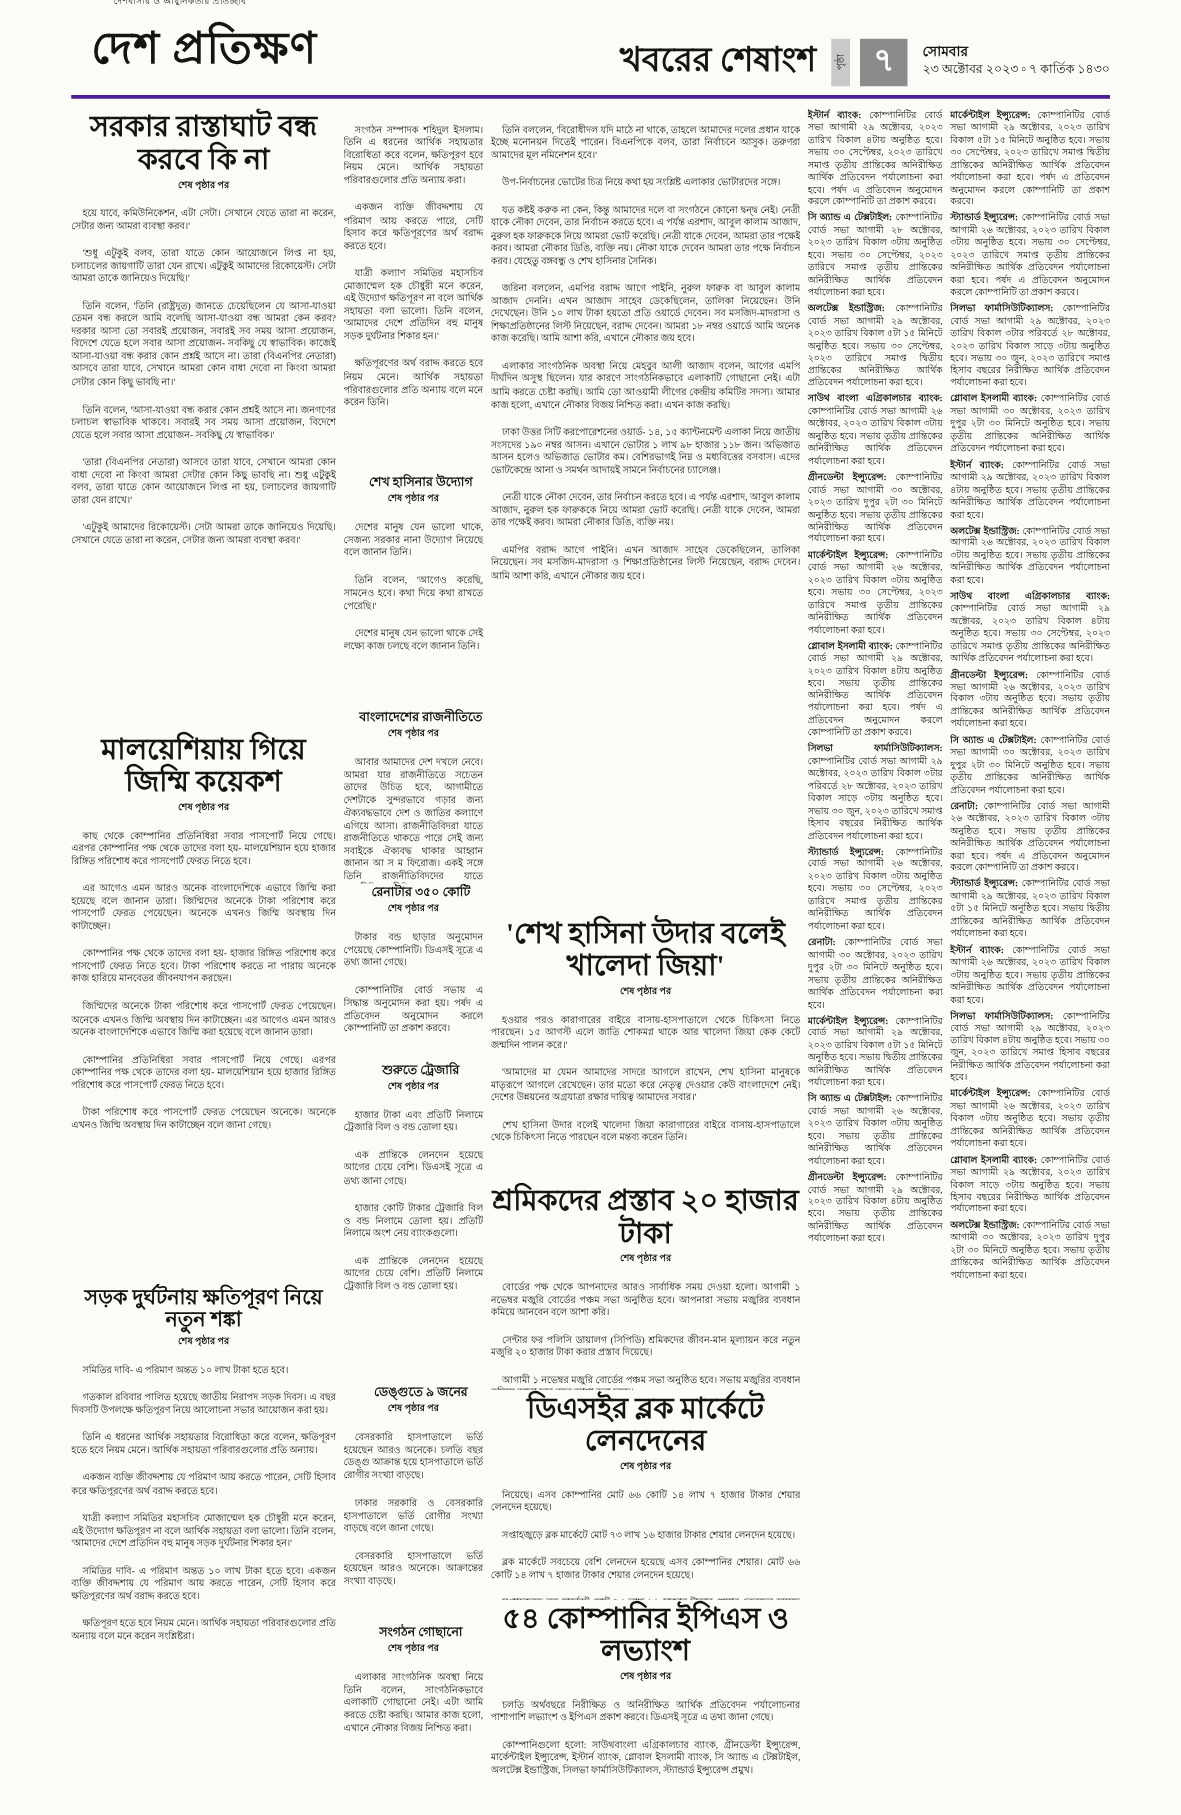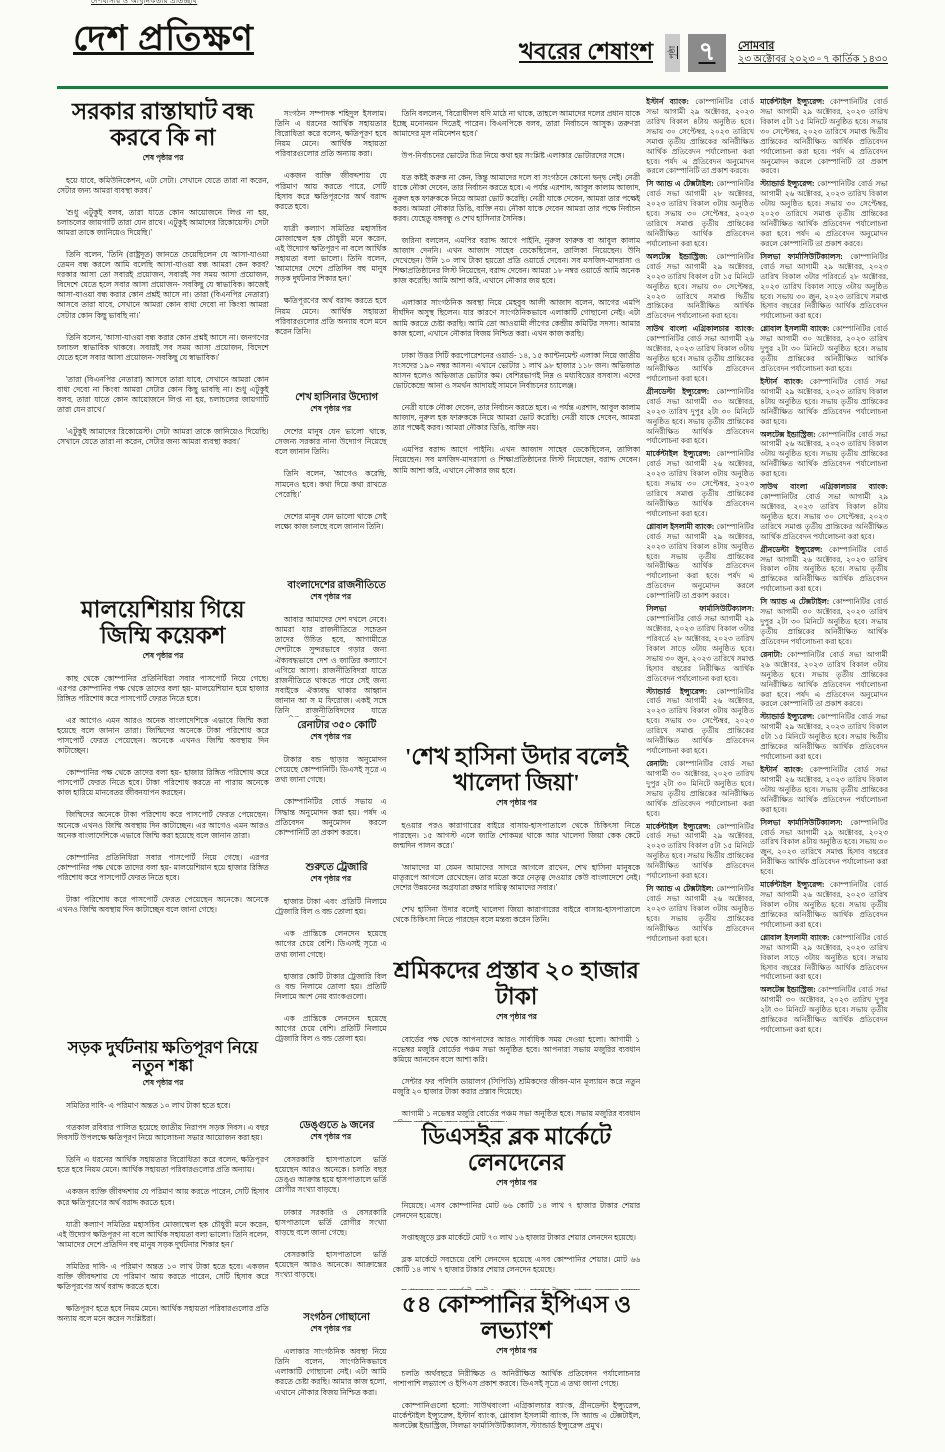--- a/index.html
+++ b/index.html
@@ -1,27 +1,27 @@
 <!DOCTYPE html>
 <html lang="bn"><head>
 <meta charset="utf-8">
 <style>
   html,body{margin:0;padding:0;}
   body{width:945px;height:1452px;background:#fbfbf8;color:#151413;
        font-family:"Liberation Serif","DejaVu Serif",serif;overflow:hidden;}
   .page{width:945px;height:1452px;position:relative;box-sizing:border-box;padding:14px 57px 0 57px;}
   
   .hdr{display:flex;justify-content:space-between;align-items:flex-end;
-       border-bottom:3px solid #15803d;padding-bottom:14px;height:58px;text-decoration:underline;}
+       border-bottom:3px solid #4c1d95;padding-bottom:4px;height:58px;}
   .mast{line-height:1;}
   .tagline{font-size:7px;letter-spacing:.5px;color:#222;margin:0 0 2px 34px;}
   .mastname{font-size:35px;font-weight:bold;letter-spacing:1px;margin:16px;
             font-family:"Liberation Serif",serif;}
   .hdr-right{display:flex;align-items:center;gap:8px;}
-  .section-title{font-size:23px;font-weight:bold;margin:0 4px 0 0;}
+  .section-title{font-size:27px;font-weight:bold;margin:0 4px 0 0;}
   .pagelab{writing-mode:vertical-rl;transform:rotate(180deg);font-size:8px;
            background:#c9c9c9;color:#222;padding:2px 1px;height:34px;text-align:center;}
   .pagebox{width:38px;height:38px;background:#8b8b8b;color:#fff;font-size:26px;font-weight:bold;
            display:flex;align-items:center;justify-content:center;}
   .daydate{font-size:10px;line-height:1.25;padding-left:4px;}
   .daydate .day{font-weight:bold;font-size:11px;}
   
   .cols{display:flex;gap:6px;margin-top:8px;height:1358px;overflow:hidden;}
   .col{overflow:hidden;}
   .art{overflow:hidden;box-sizing:border-box;padding-bottom:4px;}
@@ -243,20 +243,21 @@
         <p><b>সিলভা ফার্মাসিউটিক্যালস: </b><span>কোম্পানিটির বোর্ড সভা আগামী ২৯ অক্টোবর, ২০২৩ তারিখ বিকাল ৩টার পরিবর্তে ২৮ অক্টোবর, ২০২৩ তারিখ বিকাল সাড়ে ৩টায় অনুষ্ঠিত হবে। সভায় ৩০ জুন, ২০২৩ তারিখে সমাপ্ত হিসাব বছরের নিরীক্ষিত আর্থিক প্রতিবেদন পর্যালোচনা করা হবে।</span></p>
 
         <p><b>স্ট্যান্ডার্ড ইন্স্যুরেন্স: </b><span>কোম্পানিটির বোর্ড সভা আগামী ২৬ অক্টোবর, ২০২৩ তারিখ বিকাল ৩টায় অনুষ্ঠিত হবে। সভায় ৩০ সেপ্টেম্বর, ২০২৩ তারিখে সমাপ্ত তৃতীয় প্রান্তিকের অনিরীক্ষিত আর্থিক প্রতিবেদন পর্যালোচনা করা হবে।</span></p>
 
         <p><b>রেনাটা: </b><span>কোম্পানিটির বোর্ড সভা আগামী ৩০ অক্টোবর, ২০২৩ তারিখ দুপুর ২টা ৩০ মিনিটে অনুষ্ঠিত হবে। সভায় তৃতীয় প্রান্তিকের অনিরীক্ষিত আর্থিক প্রতিবেদন পর্যালোচনা করা হবে।</span></p>
 
         <p><b>মার্কেন্টাইল ইন্স্যুরেন্স: </b><span>কোম্পানিটির বোর্ড সভা আগামী ২৯ অক্টোবর, ২০২৩ তারিখ বিকাল ৫টা ১৫ মিনিটে অনুষ্ঠিত হবে। সভায় দ্বিতীয় প্রান্তিকের অনিরীক্ষিত আর্থিক প্রতিবেদন পর্যালোচনা করা হবে।</span></p>
 
         <p><b>সি অ্যান্ড এ টেক্সটাইল: </b><span>কোম্পানিটির বোর্ড সভা আগামী ২৬ অক্টোবর, ২০২৩ তারিখ বিকাল ৩টায় অনুষ্ঠিত হবে। সভায় তৃতীয় প্রান্তিকের অনিরীক্ষিত আর্থিক প্রতিবেদন পর্যালোচনা করা হবে।</span></p>
 
+        <p><b>গ্রীনডেল্টা ইন্স্যুরেন্স: </b><span>কোম্পানিটির বোর্ড সভা আগামী ২৯ অক্টোবর, ২০২৩ তারিখ বিকাল ৪টায় অনুষ্ঠিত হবে। সভায় তৃতীয় প্রান্তিকের অনিরীক্ষিত আর্থিক প্রতিবেদন পর্যালোচনা করা হবে।</span></p>
       </div>
 
     <div class="col ann" style="width:128px">
 
         <p><b>মার্কেন্টাইল ইন্স্যুরেন্স: </b><span>কোম্পানিটির বোর্ড সভা আগামী ২৯ অক্টোবর, ২০২৩ তারিখ বিকাল ৫টা ১৫ মিনিটে অনুষ্ঠিত হবে। সভায় ৩০ সেপ্টেম্বর, ২০২৩ তারিখে সমাপ্ত দ্বিতীয় প্রান্তিকের অনিরীক্ষিত আর্থিক প্রতিবেদন পর্যালোচনা করা হবে। পর্ষদ এ প্রতিবেদন অনুমোদন করলে কোম্পানিটি তা প্রকাশ করবে।</span></p>
 
         <p><b>স্ট্যান্ডার্ড ইন্স্যুরেন্স: </b><span>কোম্পানিটির বোর্ড সভা আগামী ২৬ অক্টোবর, ২০২৩ তারিখ বিকাল ৩টায় অনুষ্ঠিত হবে। সভায় ৩০ সেপ্টেম্বর, ২০২৩ তারিখে সমাপ্ত তৃতীয় প্রান্তিকের অনিরীক্ষিত আর্থিক প্রতিবেদন পর্যালোচনা করা হবে। পর্ষদ এ প্রতিবেদন অনুমোদন করলে কোম্পানিটি তা প্রকাশ করবে।</span></p>
 
         <p><b>সিলভা ফার্মাসিউটিক্যালস: </b><span>কোম্পানিটির বোর্ড সভা আগামী ২৯ অক্টোবর, ২০২৩ তারিখ বিকাল ৩টার পরিবর্তে ২৮ অক্টোবর, ২০২৩ তারিখ বিকাল সাড়ে ৩টায় অনুষ্ঠিত হবে। সভায় ৩০ জুন, ২০২৩ তারিখে সমাপ্ত হিসাব বছরের নিরীক্ষিত আর্থিক প্রতিবেদন পর্যালোচনা করা হবে।</span></p>
 

